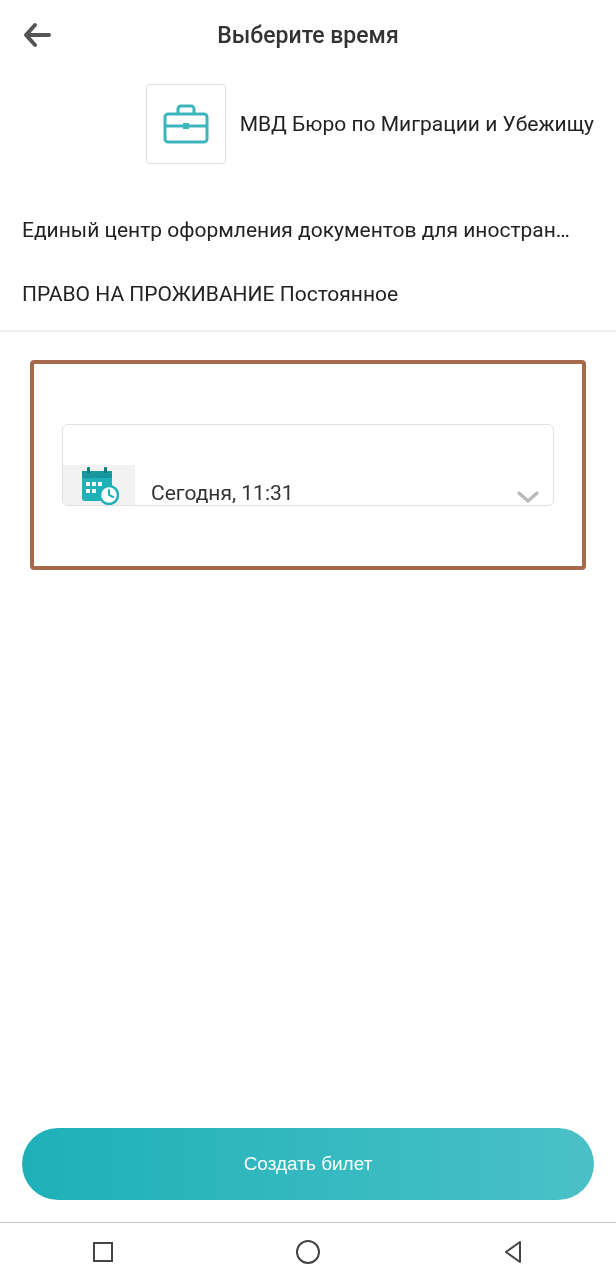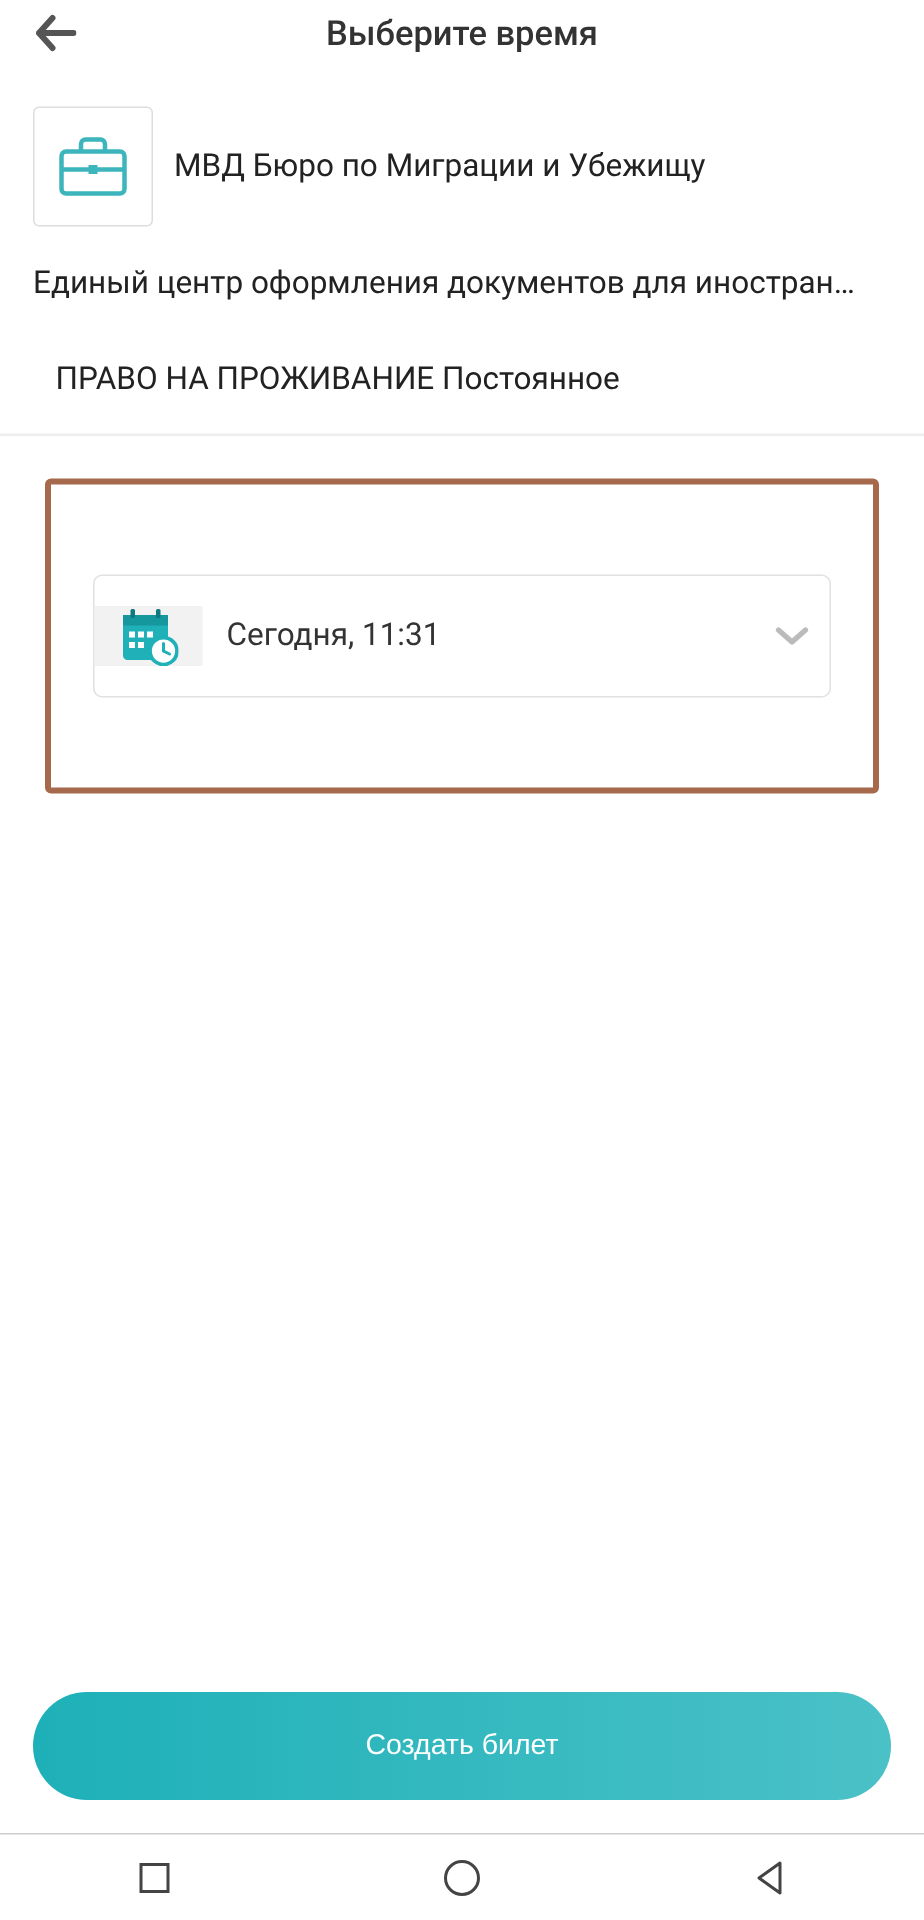--- a/index.html
+++ b/index.html
@@ -8,21 +8,21 @@
       height: 1280px;
       font-family: -apple-system, BlinkMacSystemFont, 'Segoe UI', Roboto, sans-serif;
       background: #fff;
       display: flex;
       flex-direction: column;
       overflow: hidden;
     }
     .header {
       display: flex;
       align-items: center;
-      padding: 7px 22px 14px;
+      padding: 20px 22px 14px;
       background: #fff;
     }
     .back-btn {
       width: 30px;
       height: 30px;
       display: flex;
       align-items: center;
       justify-content: center;
       cursor: pointer;
     }
@@ -33,20 +33,21 @@
       color: #333;
       font-weight: 500;
       margin-right: 30px;
     }
     .org-section {
       padding: 20px 22px 18px;
       display: flex;
       align-items: center;
       gap: 14px;
       background: #fff;
+      justify-content: flex-end;
     }
     .org-icon-box {
       width: 80px;
       height: 80px;
       border: 1px solid #ddd;
       border-radius: 4px;
       display: flex;
       align-items: center;
       justify-content: center;
     }
@@ -57,33 +58,33 @@
     .location-section {
       padding: 8px 22px 12px;
       background: #fff;
     }
     .location-title {
       font-size: 21px;
       color: #222;
       white-space: nowrap;
       overflow: hidden;
       text-overflow: ellipsis;
+      margin-top: 28px;
     }
     .location-address {
       font-size: 16px;
       color: #888;
       margin-top: 4px;
       white-space: nowrap;
       overflow: hidden;
       text-overflow: ellipsis;
     }
     .service-section {
       padding: 28px 22px 24px;
       background: #fff;
-      margin-left: 15px;
     }
     .service-name {
       font-size: 21px;
       color: #222;
     }
     .divider-space {
       height: 2px;
       background: #eee;
     }
     .content-area {
@@ -91,21 +92,21 @@
       background: #fff;
       padding: 28px 30px;
     }
     .highlight-box {
       border: 4px solid #a6694b;
       border-radius: 4px;
       padding: 60px 28px;
     }
     .time-selector {
       display: flex;
-      align-items: center;
+      align-items: flex-end;
       background: #fff;
       border: 1px solid #e0e0e0;
       border-radius: 6px;
       overflow: hidden;
       height: 82px;
       cursor: pointer;
     }
     .time-icon-box {
       width: 72px;
       background: #f2f2f2;

